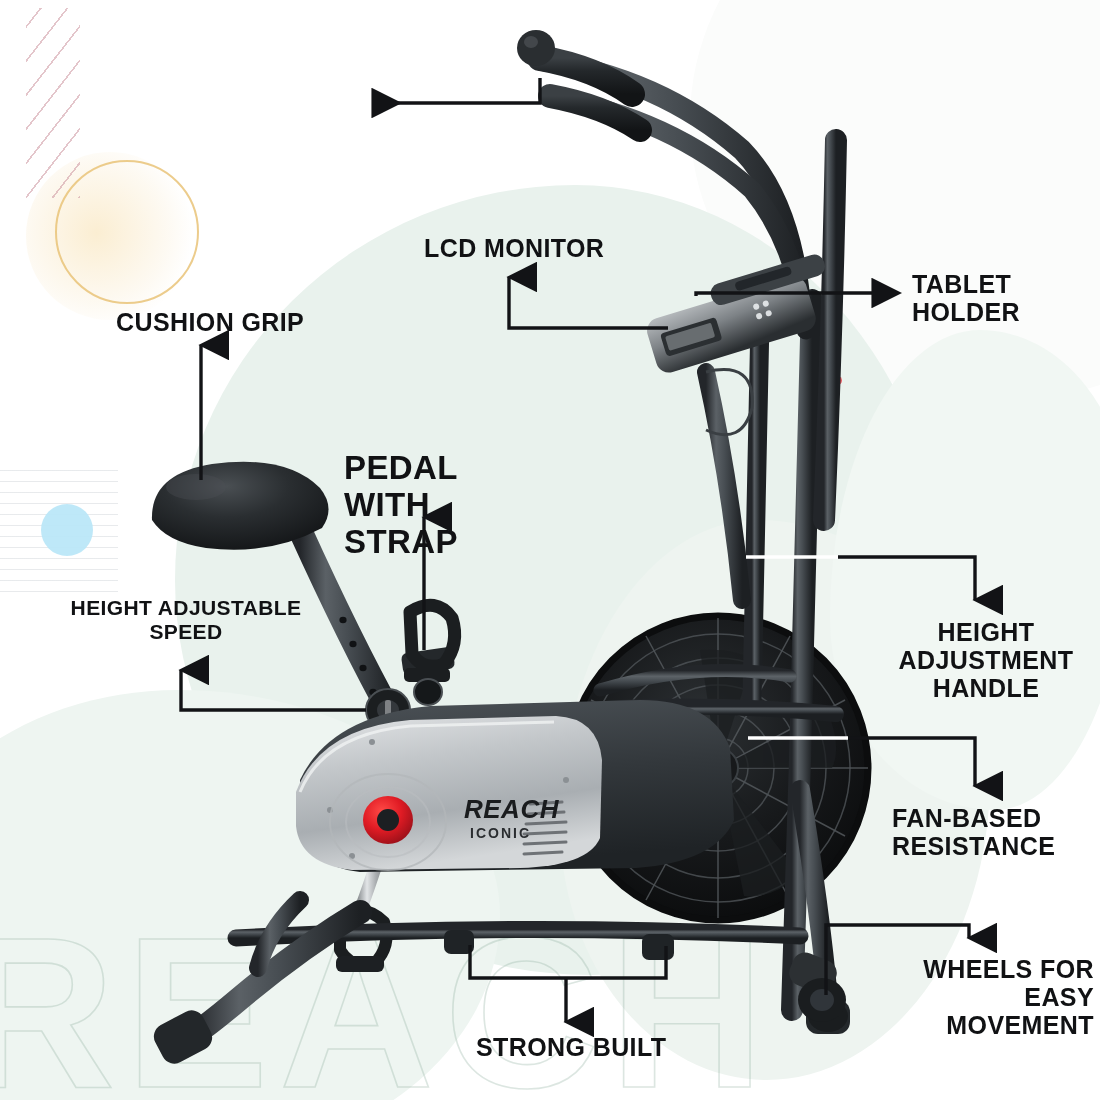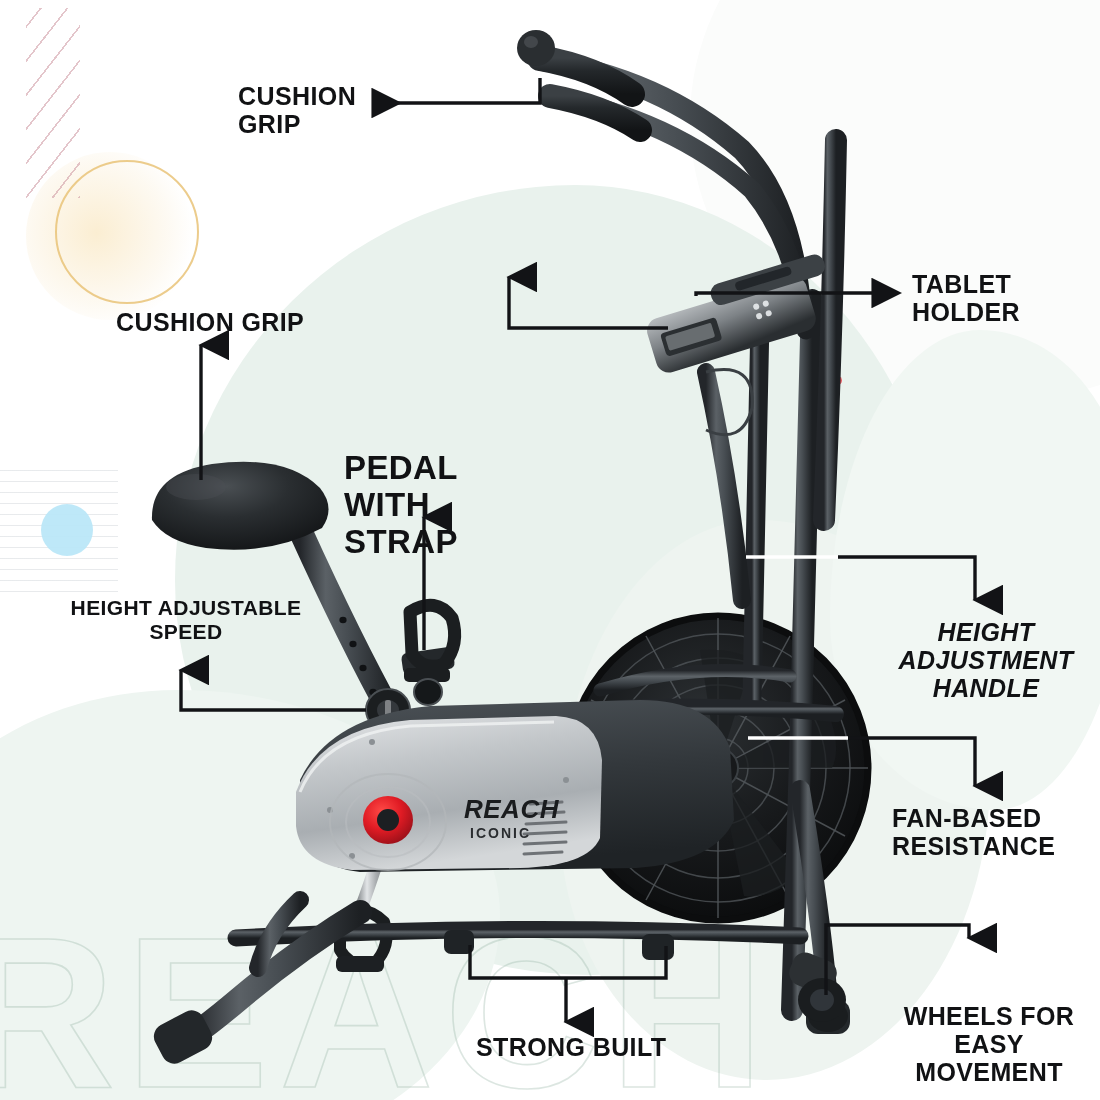--- a/index.html
+++ b/index.html
@@ -113,23 +113,23 @@
     text-transform:uppercase;
     white-space:pre-line;
     font-family:"Liberation Sans","DejaVu Sans",sans-serif;
   }
   .c-cushion-top   {left:238px;top:82px; font-size:25px;text-align:left;}
   .c-lcd           {left:424px;top:234px;font-size:25px;text-align:left;}
   .c-tablet        {left:888px;top:270px;font-size:25px;text-align:left;margin-left:24px;}
   .c-cushion-left  {left:116px;top:308px;font-size:25px;text-align:left;}
   .c-pedal         {left:344px;top:450px;font-size:33px;text-align:left;width:152px;}
   .c-height-adj-spd{left:60px;top:596px;font-size:21px;text-align:center;width:252px;}
-  .c-height-handle {left:898px;top:618px;font-size:25px;text-align:center;width:176px;font-style:italic;}
+  .c-height-handle {left:898px;top:618px;font-size:25px;text-align:center;width:176px;}
   .c-fan           {left:892px;top:804px;font-size:25px;text-align:left;width:190px;}
-  .c-wheels        {left:884px;top:1002px;font-size:25px;text-align:center;width:210px;}
+  .c-wheels        {left:884px;top:955px;font-size:25px;text-align:right;width:210px;}
   .c-strong        {left:476px;top:1033px;font-size:25px;text-align:right;}
 
   
   #leaders{position:absolute;left:0;top:0;width:1100px;height:1100px;pointer-events:none;}
 </style>
 </head>
 <body>
 
 <div id="stage">
 
@@ -426,23 +426,22 @@
       <path d="M470 945 L470 978 L666 978 L666 946"></path>
       <path d="M566 978 L566 1022" marker-end="url(#arrD)"></path>
     </g>
 
     <g stroke="#ffffff" stroke-width="3.4" fill="none">
       <path d="M746 557 L838 557"></path>
       <path d="M748 738 L848 738"></path>
     </g>
   </svg>
 
-  <div class="callout c-cushion-top">CUSHION
-GRIP</div>
-
+
+  <div class="callout c-lcd">LCD MONITOR</div>
 
   <div class="callout c-tablet">TABLET
 HOLDER</div>
 
   <div class="callout c-cushion-left">CUSHION GRIP</div>
 
   <div class="callout c-pedal">PEDAL WITH
 STRAP</div>
 
   <div class="callout c-height-adj-spd">HEIGHT ADJUSTABLE

